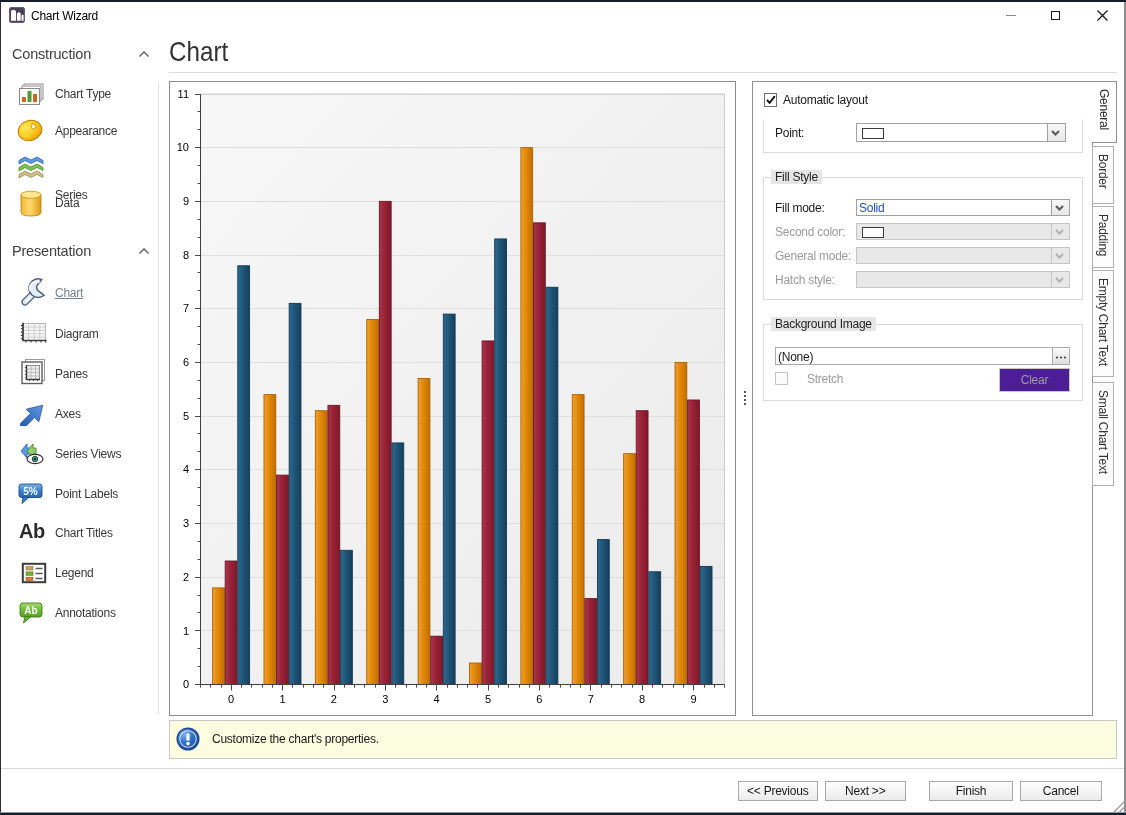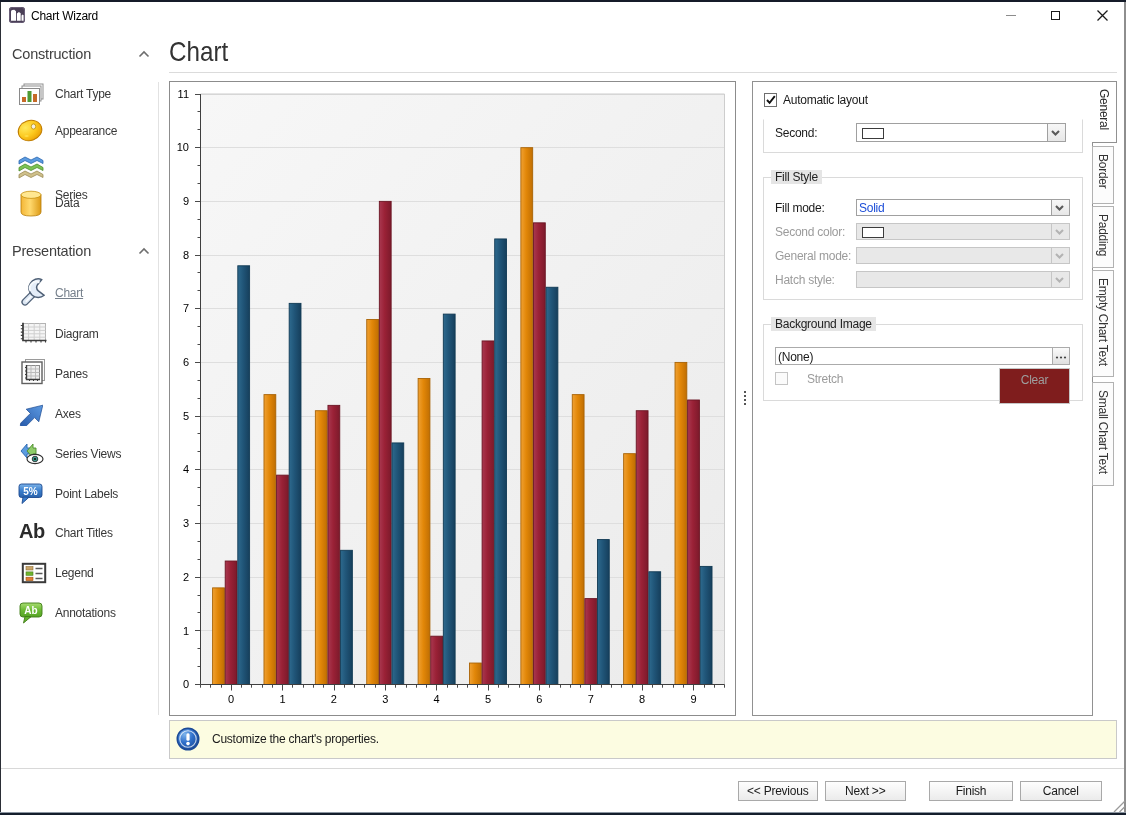--- a/index.html
+++ b/index.html
@@ -277,21 +277,21 @@
 <div class="abs" style="left:743.5px;top:403.4px;width:2px;height:2px;background:#555;"></div>
 
 <div class="abs" style="left:752px;top:81px;width:341px;height:635px;border:1px solid #919191;box-sizing:border-box;background:#fff;"></div>
 <div class="abs" style="left:763.5px;top:93px;width:13.5px;height:13.5px;border:1px solid #6e6e6e;box-sizing:border-box;background:#fff;"></div>
 <svg class="abs" style="left:765px;top:94px;" width="12" height="12" viewBox="0 0 12 12">
   <path d="M2 6 L4.6 8.8 L9.8 2.2" fill="none" stroke="#111" stroke-width="1.9"></path>
 </svg>
 <div class="lbl abs" style="left:783px;top:93px;">Automatic layout</div>
 
 <div class="abs" style="left:763px;top:119px;width:320px;height:34px;border:1px solid #dadada;border-top:1px solid #fff;box-sizing:border-box;"></div>
-<div class="lbl abs" style="left:775px;top:126px;">Second:</div>
+<div class="lbl abs" style="left:775px;top:126px;">Point:</div>
 <div class="combo" style="left:856px;top:123px;width:210px;height:19px;">
   <div class="swatch"></div>
   <div class="ddbtn"><svg width="15" height="17" viewBox="0 0 15 17">
         <path d="M4 7 L7.5 10.5 L11 7" fill="none" stroke="#5a5a5a" stroke-width="2.1"></path>
       </svg></div>
 </div>
 
 <div class="fieldset" style="left:763px;top:177px;width:320px;height:123px;"></div>
 <div class="fieldcap" style="left:771px;top:170px;">Fill Style</div>
 <div class="lbl abs" style="left:775px;top:201px;">Fill mode:</div>
@@ -328,21 +328,21 @@
 </div>
 <div class="abs" style="left:1052px;top:347px;width:18px;height:18px;border:1px solid #ababab;box-sizing:border-box;background:linear-gradient(#fbfbfb,#dfdfdf);">
   <svg width="16" height="16" viewBox="0 0 16 16" style="display:block;margin:0 auto;">
       <circle cx="4" cy="9.5" r="1.1" fill="#444"></circle>
       <circle cx="8" cy="9.5" r="1.1" fill="#444"></circle>
       <circle cx="12" cy="9.5" r="1.1" fill="#444"></circle>
     </svg>
 </div>
 <div class="abs" style="left:775px;top:372px;width:13px;height:13px;border:1px solid #c4c4c4;box-sizing:border-box;background:#fbfbfb;"></div>
 <div class="glbl abs" style="left:793px;top:372px;margin-left:14px;">Stretch</div>
-<div class="btn" style="left:999px;top:368px;width:71px;height:36px;background:#7f1d1d;border-color:#c6c6c6;color:#9e9e9e;line-height:22px;">Clear</div>
+<div class="btn" style="left:999px;top:368px;width:71px;height:24px;background:#4c1d95;border-color:#c6c6c6;color:#9e9e9e;line-height:22px;">Clear</div>
 
 <div class="abs" style="left:1092px;top:81px;width:25px;height:62px;background:#fff;border:1px solid #919191;border-left:none;box-sizing:border-box;">
   <div class="tabtxt" style="color:#2b2b2b;">General</div>
 </div>
 <div class="tab" style="left:1092px;top:146px;width:22px;height:58px;">
     <div class="tabtxt">Border</div>
   </div>
 <div class="tab" style="left:1092px;top:206px;width:22px;height:62px;">
     <div class="tabtxt">Padding</div>
   </div>

